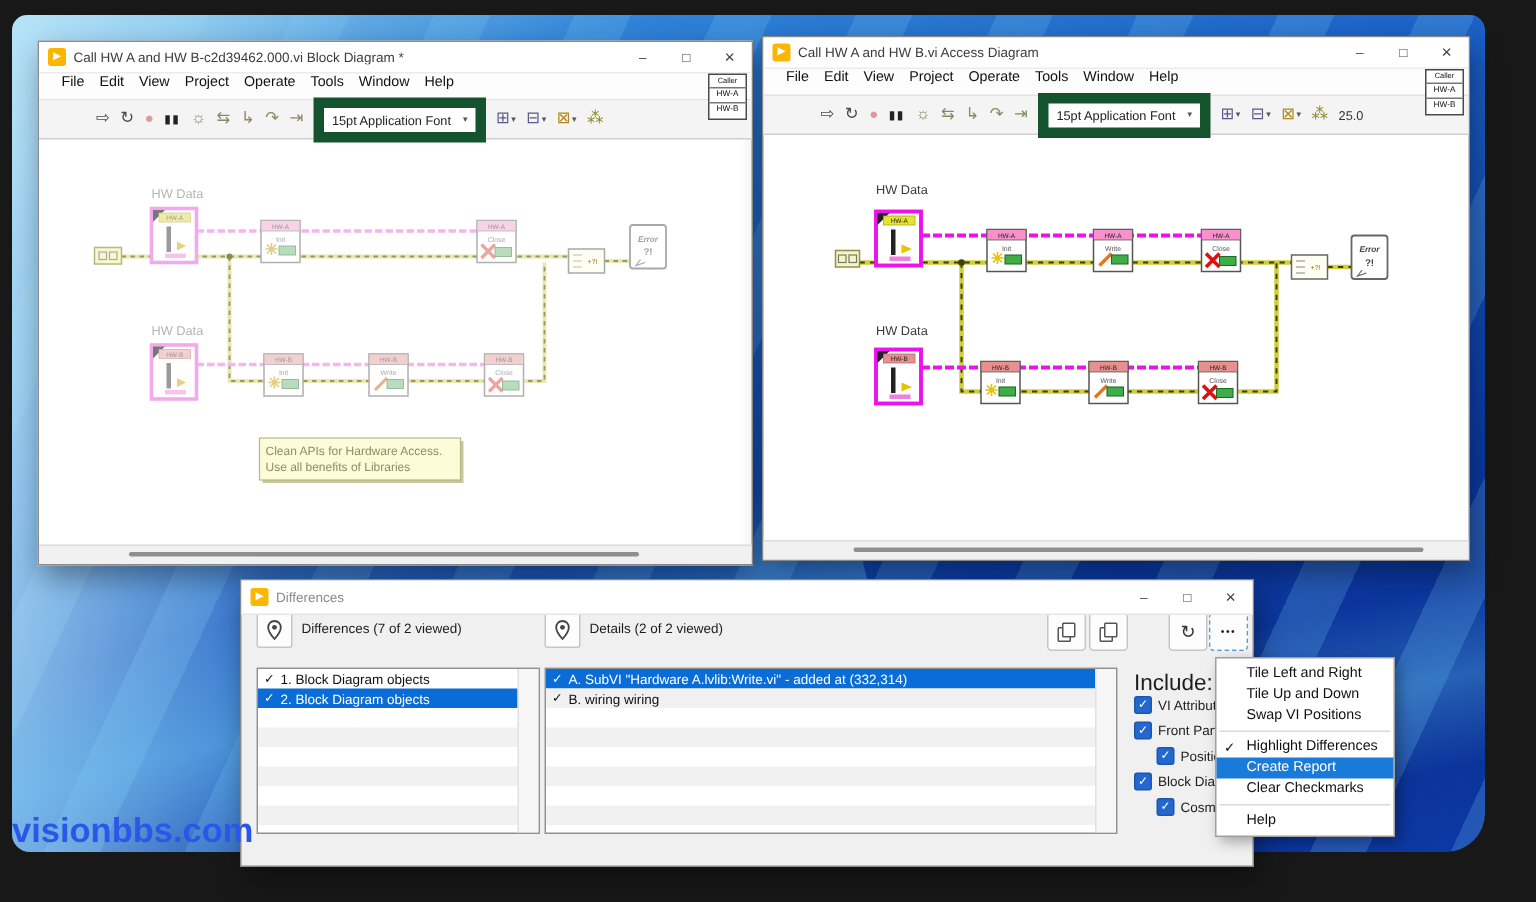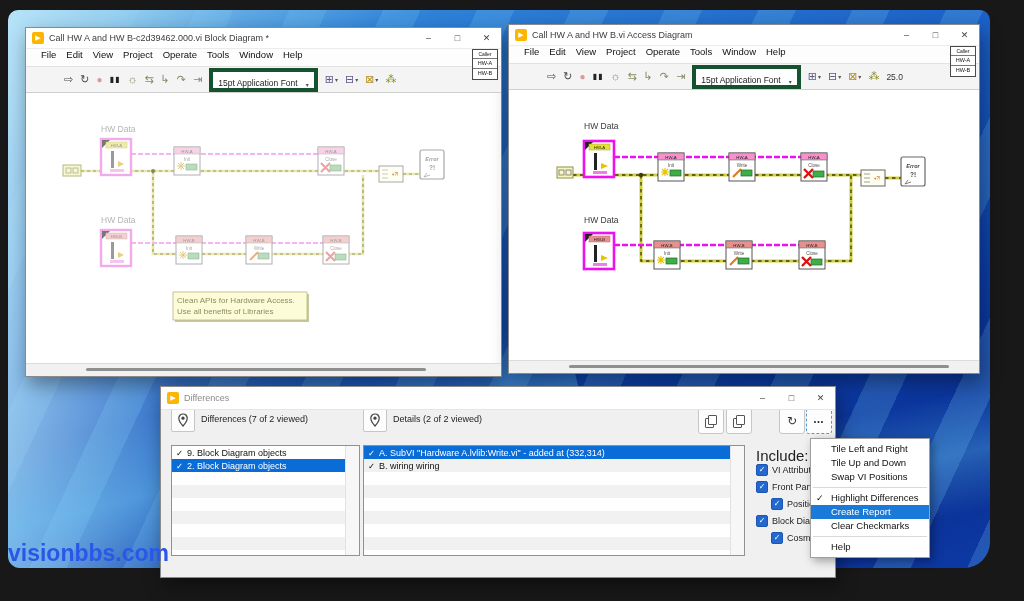--- a/index.html
+++ b/index.html
@@ -30,22 +30,22 @@
            border-top:1px solid #ececec;border-bottom:1px solid #e2e2e2;font-size:9.5px;color:#101010;position:relative;z-index:2}
   .menubar .mi{padding:0 5px}
   .toolbar{height:25px;display:flex;align-items:center;background:#f4f4f4;border-bottom:1px solid #cfcfcf;
            padding-left:38px;gap:7px;position:relative;z-index:2}
   .tbi{font-size:11px;color:#4a4a4a;line-height:1}
   .tbi.abort{color:#dc9a9a;font-size:10px}
   .tbi.pause{font-size:8px;color:#222;letter-spacing:1px}
   .tbi.dim{color:#8a8a66}
   .tbi.grp{display:flex;align-items:center;gap:1px;color:#5a5a8a}
   .tbi .dd{font-size:6px;color:#555}
-  .fontsel{height:16px;border:4px solid #14532d;background:#fff;font-size:8.5px;color:#222;
-           display:flex;align-items:flex-end;gap:8px;padding:0 5px;white-space:nowrap}
+  .fontsel{height:16px;border:7px solid #14532d;background:#fff;font-size:8.5px;color:#222;
+           display:flex;align-items:center;gap:8px;padding:0 5px;white-space:nowrap}
   .fontsel .dd{font-size:6px;color:#555}
   .zoomlvl{font-size:8.5px;color:#333}
   .viicon{position:absolute;top:21px;right:3px;width:26px;height:31px;background:#fff;border:1px solid #4a4a4a;
           z-index:3;font-size:5.5px;color:#111;text-align:center;box-sizing:border-box}
   .viicon div{border-bottom:1px solid #777;height:9px;line-height:9px;overflow:hidden}
   .viicon div:first-child{height:8px;line-height:8px;font-size:5px}
   .viicon div:last-child{border-bottom:none}
   .diag{position:absolute;left:0;top:63px;z-index:1}
   .hscroll{position:absolute;left:0;right:0;bottom:0;height:12px;background:#f1f1f1;border-top:1px solid #dcdcdc;z-index:2}
   .hthumb{position:absolute;top:4px;height:3px;background:#8f8f8f;border-radius:2px}
@@ -480,21 +480,21 @@
       <span>↻</span>
     </div>
   <div class="toolbtn focus" style="left:645px;top:21px">
       <span class="dots">•••</span>
     </div>
 
   <div class="lbox" style="left:10px;top:58px;width:187px;height:109px">
     <div class="scrollcol"></div>
   <div class="lrow">
         <span class="ck">✓</span>
-        <span>9. Block Diagram objects</span>
+        <span>1. Block Diagram objects</span>
       </div>
       <div class="lrow alt sel">
         <span class="ck">✓</span>
         <span>2. Block Diagram objects</span>
       </div>
       <div class="lrow">
         <span class="ck"></span>
         <span></span>
       </div>
       <div class="lrow alt">

